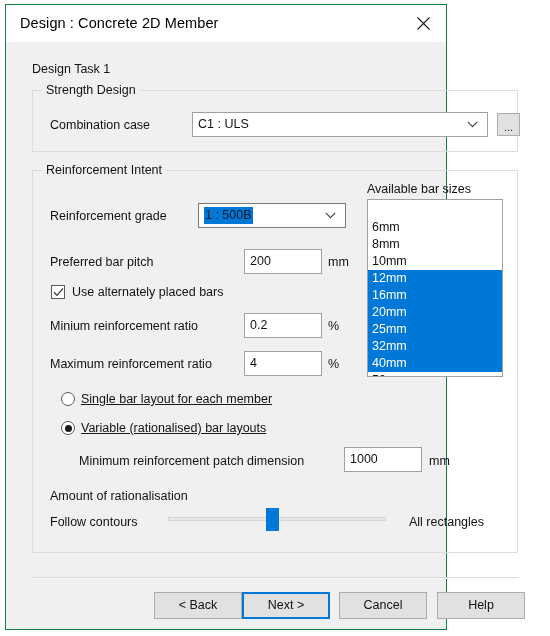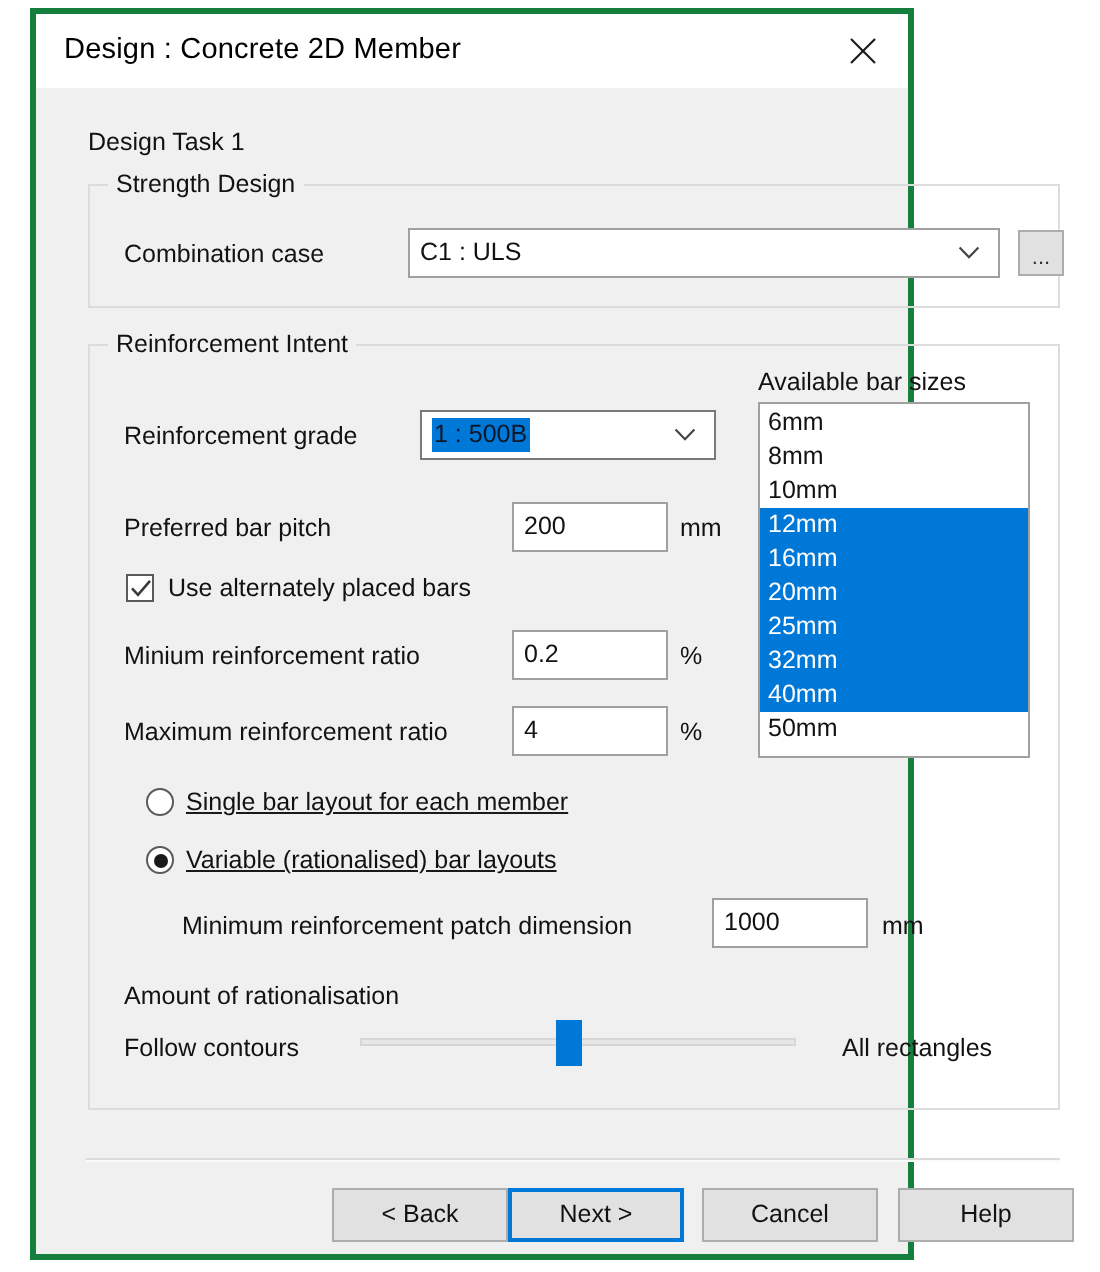--- a/index.html
+++ b/index.html
@@ -13,25 +13,25 @@
   body {
     font-family: "Liberation Sans", sans-serif;
     font-size: 12px;
     color: #1a1a1a;
     -webkit-font-smoothing: antialiased;
   }
 
   
   .dialog {
     position: absolute;
-    left: 15px;
+    left: 5px;
     top: 4px;
     width: 442px;
     height: 626px;
-    border: 3px solid #15803d;
+    border: 1px solid #15803d;
     background: #f0f0f0;
     box-sizing: border-box;
   }
   .titlebar {
     position: absolute;
     left: 0; top: 0;
     width: 100%;
     height: 37px;
     background: #ffffff;
     box-sizing: border-box;
@@ -241,21 +241,21 @@
     white-space: nowrap;
   }
 
   
   .listbox {
     position: absolute;
     background: #ffffff;
     border: 1px solid #a0a0a0;
     box-sizing: border-box;
     overflow: hidden;
-    padding: 1px 0 0 0;
+    padding: 19px 0 0 0;
   }
   .listbox .item {
     height: 17px;
     line-height: 17px;
     padding-left: 4px;
     font-size: 12.5px;
     color: #121212;
     white-space: nowrap;
     cursor: default;
   }

